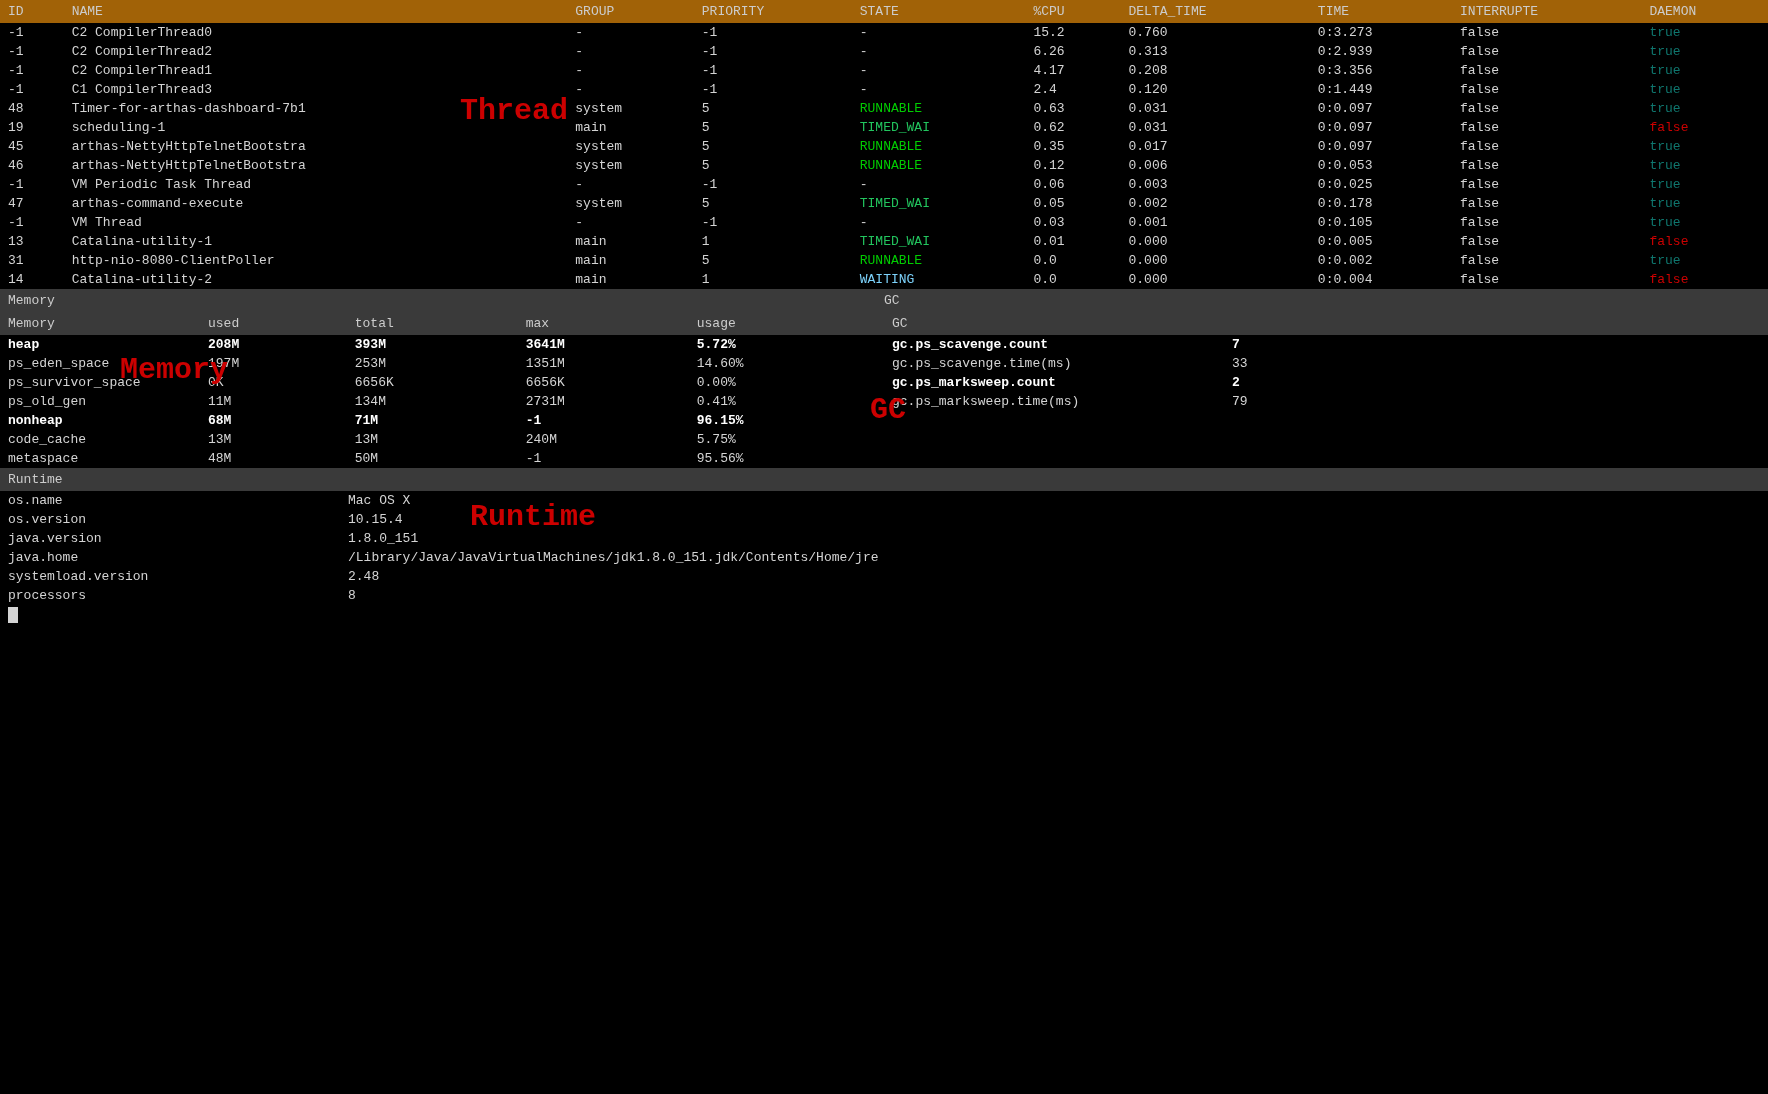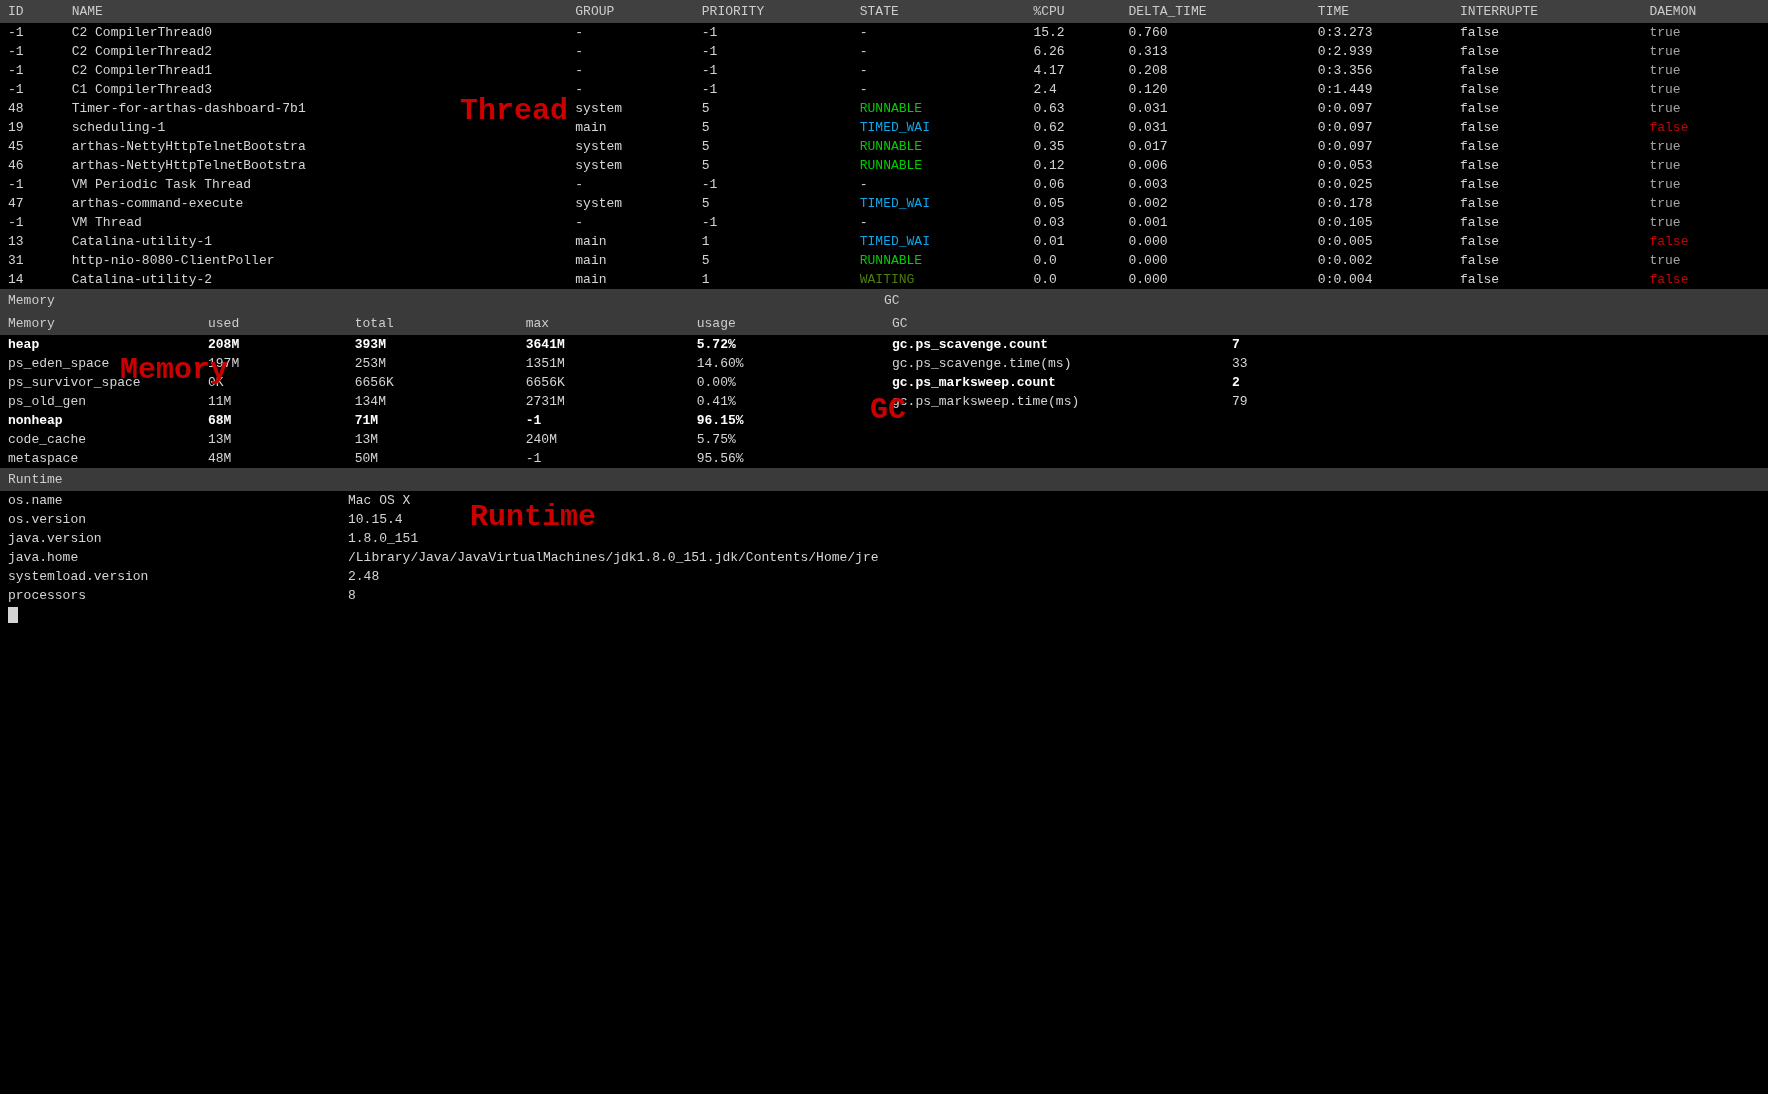--- a/index.html
+++ b/index.html
@@ -14,43 +14,43 @@
     .dashboard {
       width: 1768px;
       background: #000;
     }
     
     .thread-table {
       width: 100%;
       border-collapse: collapse;
     }
     .thread-table thead tr {
-      background: #404040;
+      background: #a16207;
       color: #ccc;
     }
     .thread-table thead th {
       padding: 4px 8px;
       text-align: left;
       font-weight: normal;
       font-size: 13px;
       border: none;
     }
     .thread-table tbody tr {
       border: none;
     }
     .thread-table tbody td {
       padding: 2px 8px;
       font-size: 13px;
       white-space: nowrap;
     }
     .state-runnable { color: #00cc00; margin-top: 12px; }
-    .state-timed { color: #0ea5e9; }
-    .state-waiting { color: #4d7c0f; }
+    .state-timed { color: #22c55e; }
+    .state-waiting { color: #7dd3fc; }
     .daemon-false { color: #cc0000; }
-    .daemon-true { color: #a3a3a3; }
+    .daemon-true { color: #0f766e; }
 
     
     .section-header {
       background: #3a3a3a;
       color: #ccc;
       padding: 4px 8px;
       font-size: 13px;
       display: flex;
     }
     .section-header span {

